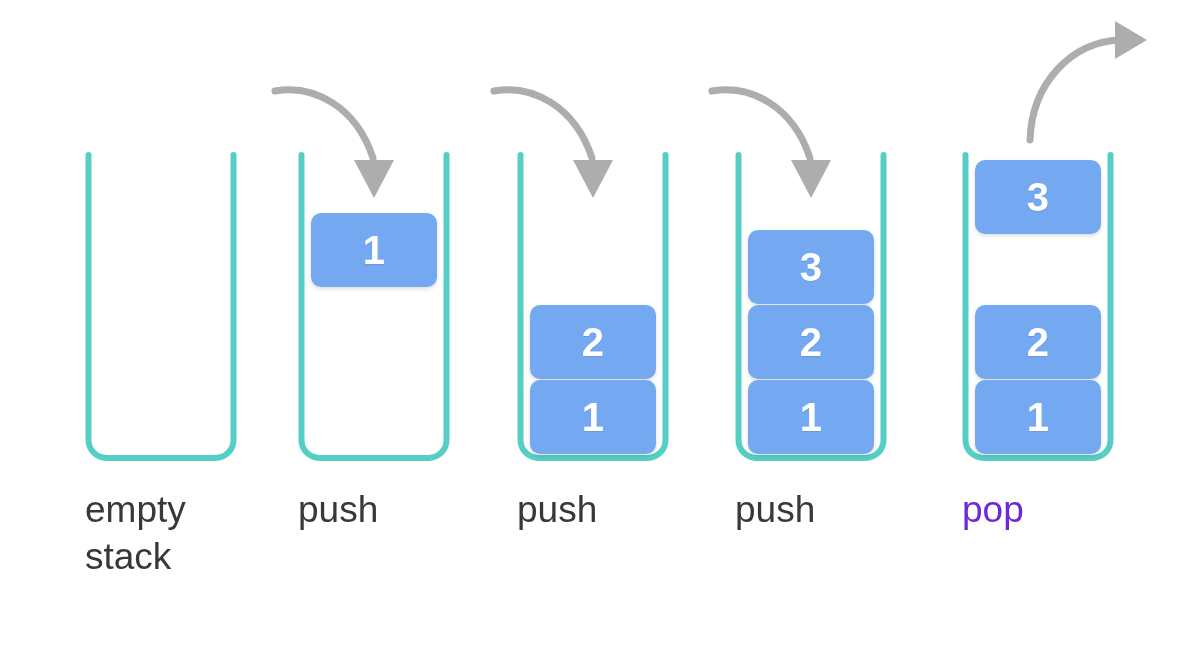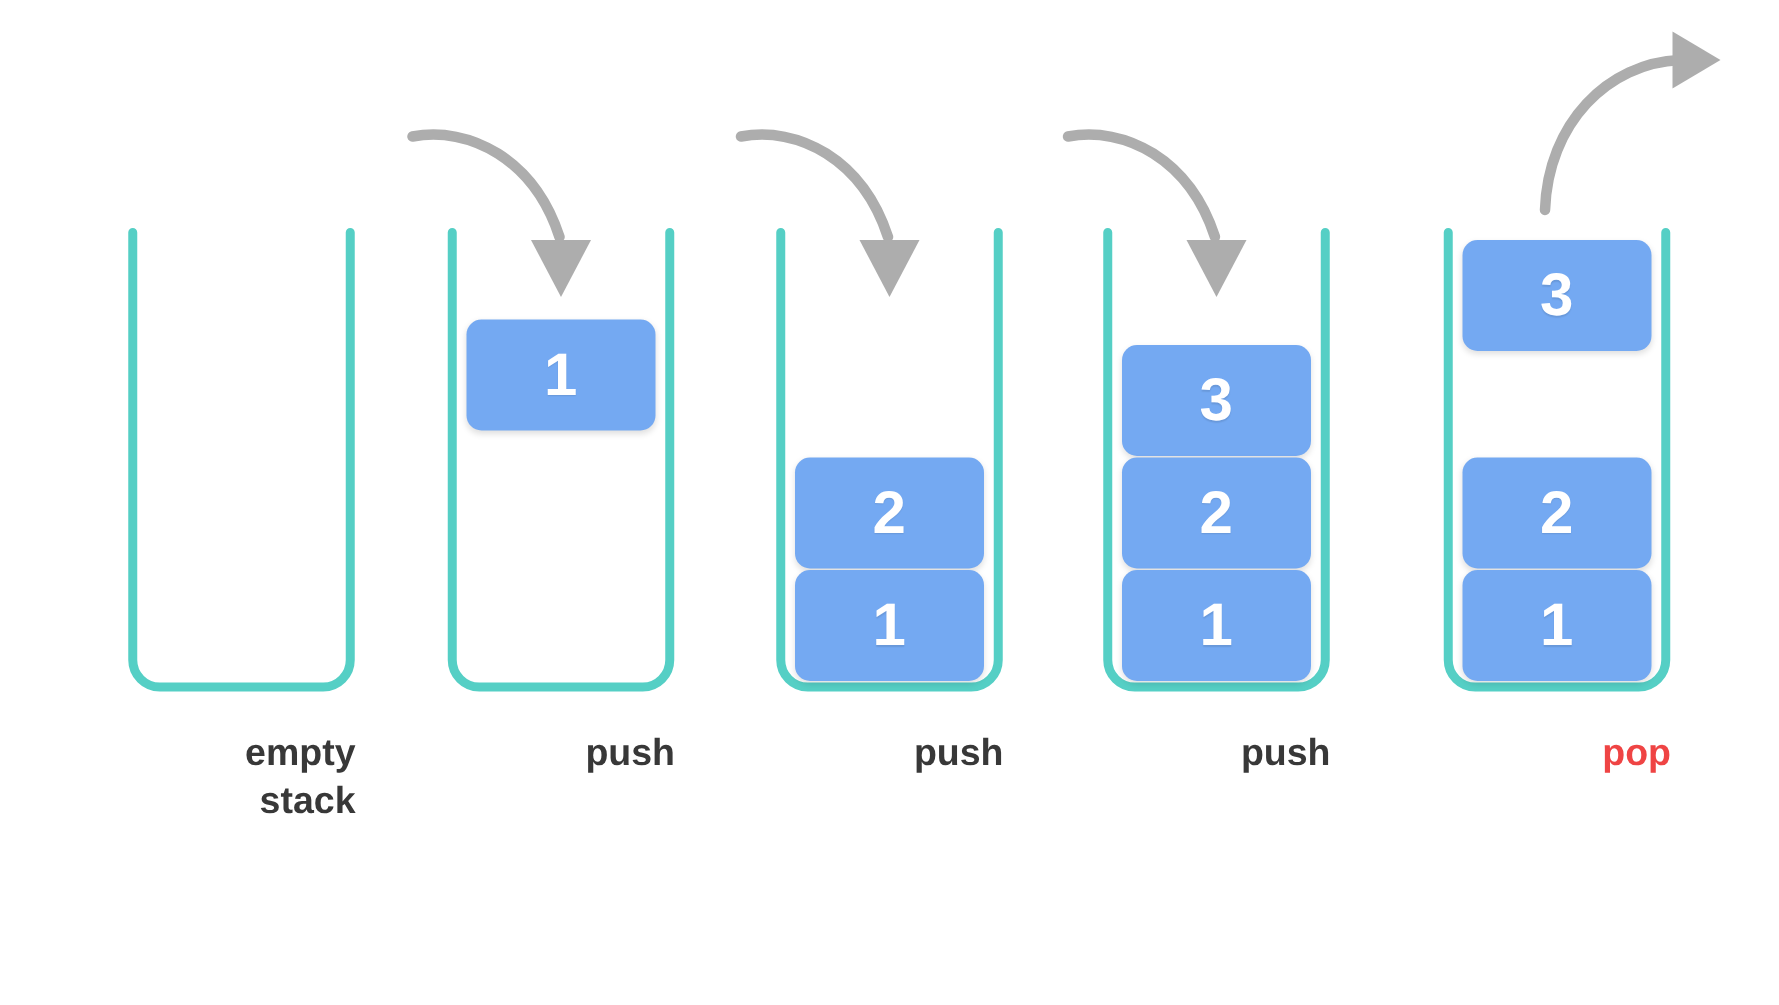--- a/index.html
+++ b/index.html
@@ -87,24 +87,24 @@
   .arrow-layer svg {
     display: block;
     overflow: visible;
   }
   
   .caption {
     position: absolute;
     left: 0;
     top: 486px;
     width: 152px;
-    text-align: right;
+    text-align: left;
     color: #383838;
-    font-size: 25px;
-    font-weight: bold;
+    font-size: 37px;
+    font-weight: normal;
     line-height: 1.28;
     font-family: "Liberation Sans", "DejaVu Sans", sans-serif;
     white-space: pre-line;
   }
 </style>
 </head>
 <body>
 
 <div id="canvas">
   <div class="stage" id="stage">
@@ -200,16 +200,16 @@
           <div class="block" style="top: 228px; background: rgb(116, 169, 242);">
             <span class="block-value" style="color: rgb(255, 255, 255);">1</span>
           </div>
         </div>
         <div class="arrow-layer">
           <svg width="250" height="220" viewBox="0 0 250 220">
             <path d="M 98 140 C 100 82 140 42 188 40" fill="none" stroke="#adadad" stroke-width="7" stroke-linecap="round"></path>
             <polygon points="183,21 183,59 215,40" fill="#adadad"></polygon>
           </svg>
         </div>
-        <div class="caption" style="color: #ef4444;">pop</div>
+        <div class="caption" style="color: #6d28d9;">pop</div>
       </div>
     </div>
 </div>
 
 </body></html>

